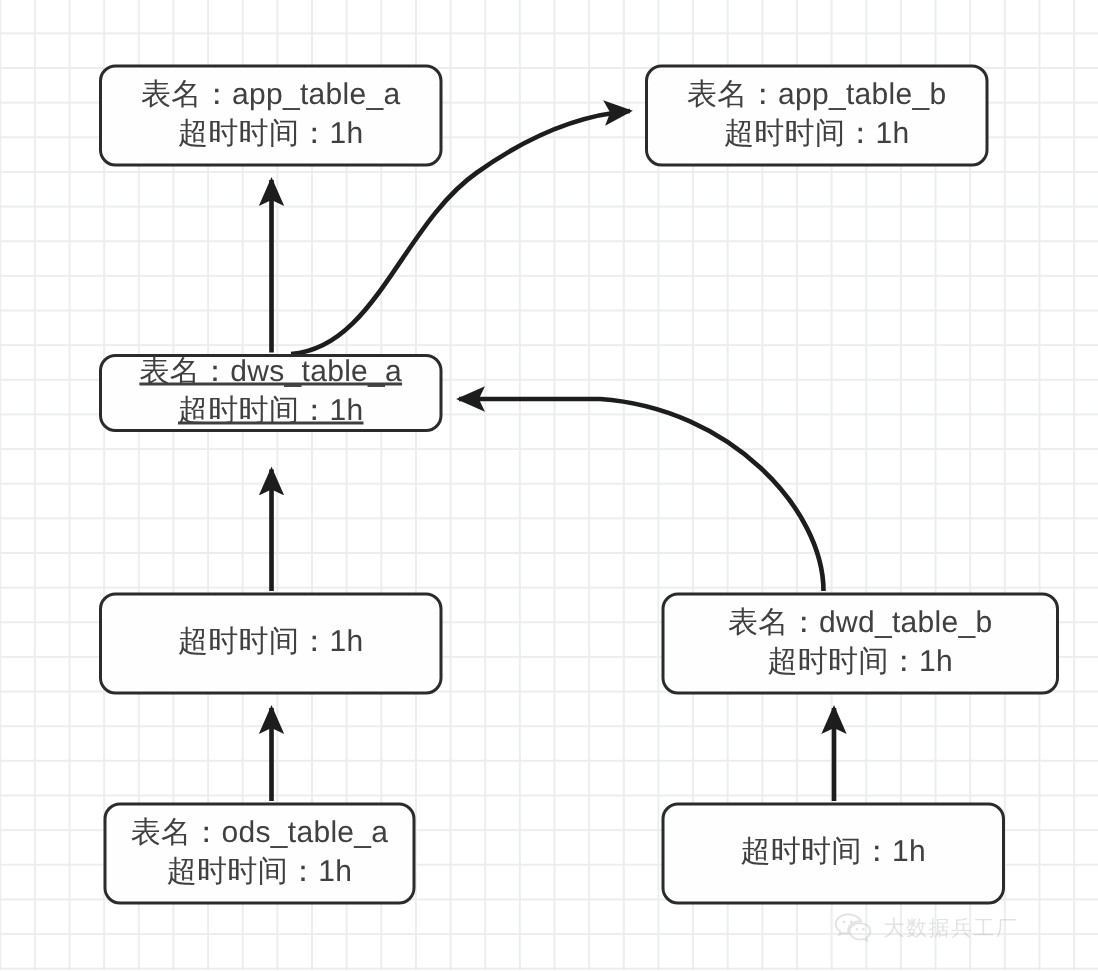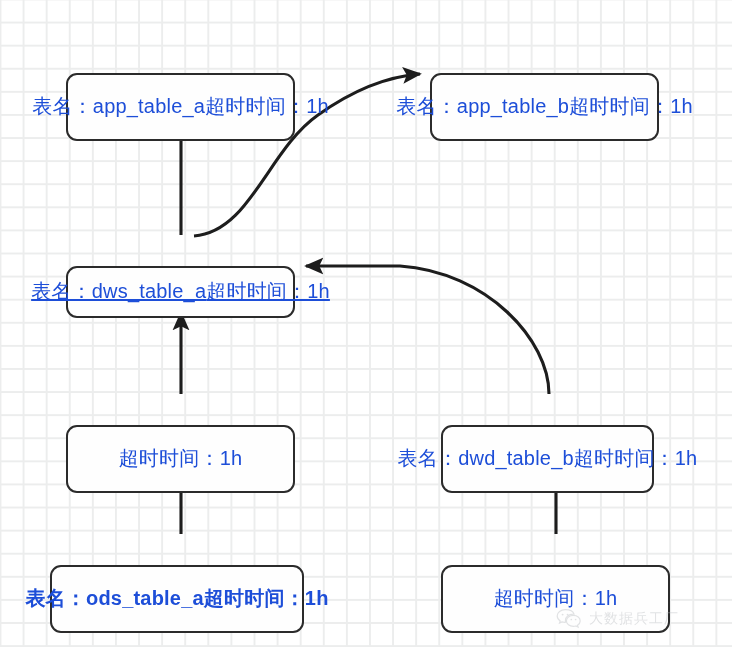--- a/index.html
+++ b/index.html
@@ -30,29 +30,28 @@
     height: 647px;
     pointer-events: none;
   }
   .node {
     position: absolute;
     box-sizing: border-box;
     border: 2.6px solid #2b2b2b;
     border-radius: 11px;
     background: #fefefe;
     display: flex;
-    flex-direction: row;
+    flex-direction: column;
     align-items: center;
     justify-content: center;
     line-height: 1.28;
-    color: #1d4ed8;
+    color: #404040;
     font-size: 20px;
     letter-spacing: 0.2px;
     white-space: nowrap;
-    margin-top: 30px;
   }
   .node .line1,
   .node .line2 {
     display: block;
   }
   .watermark {
     position: absolute;
     left: 556px;
     top: 608px;
     display: flex;
@@ -108,26 +107,26 @@
 
   <div class="node" style="left:66px; top:236px; width:229px; height:52px;text-decoration:underline;">
     <span class="line1">表名：dws_table_a</span>
     <span class="line2">超时时间：1h</span>
   </div>
 
   <div class="node" style="left:66px; top:395px; width:229px; height:68px;">
     <span class="line2">超时时间：1h</span>
   </div>
 
-  <div class="node" style="left:441px; top:395px; width:213px; height:68px;border-radius:11px;">
+  <div class="node" style="left:441px; top:395px; width:265px; height:68px;border-radius:11px;">
     <span class="line1">表名：dwd_table_b</span>
     <span class="line2">超时时间：1h</span>
   </div>
 
-  <div class="node" style="left:50px; top:535px; width:254px; height:68px;font-weight:bold;">
+  <div class="node" style="left:69px; top:535px; width:208px; height:68px;">
     <span class="line1">表名：ods_table_a</span>
     <span class="line2">超时时间：1h</span>
   </div>
 
   <div class="node" style="left:441px; top:535px; width:229px; height:68px;">
     <span class="line2">超时时间：1h</span>
   </div>
 
   <div class="watermark">
     <svg class="wm-icon" viewBox="0 0 26 22" xmlns="http://www.w3.org/2000/svg">

